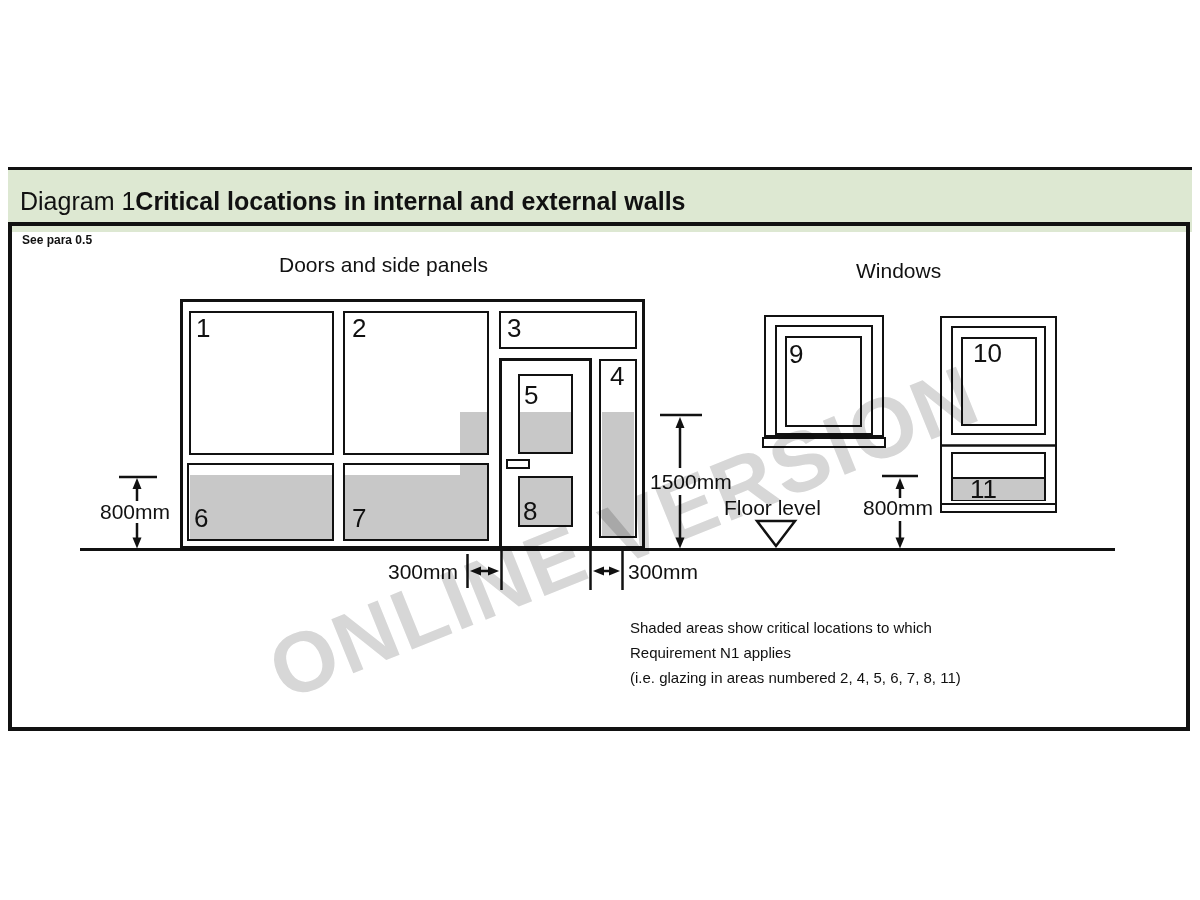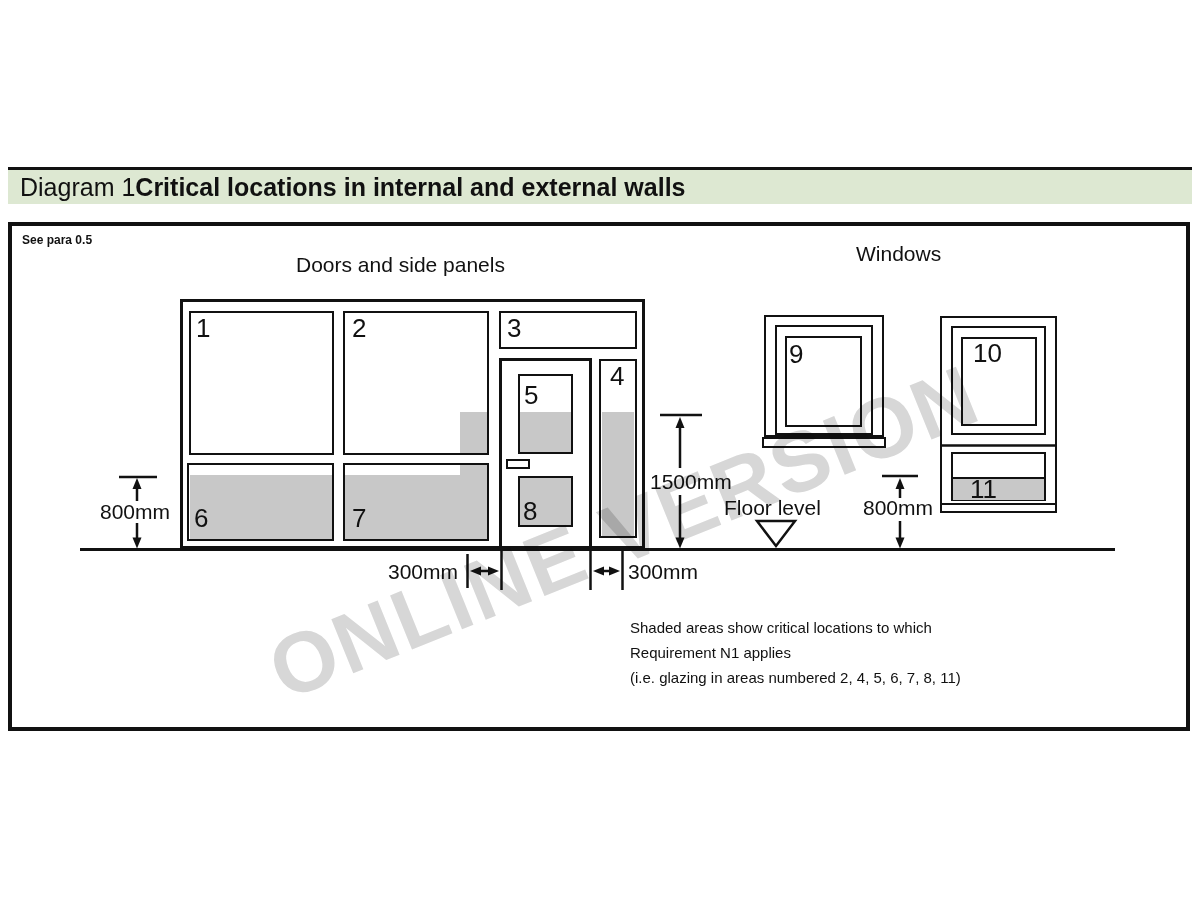--- a/index.html
+++ b/index.html
@@ -4,21 +4,21 @@
 <style>
   html,body{margin:0;padding:0;background:#fff;}
   .canvas{
     position:relative;width:1200px;height:900px;background:#ffffff;overflow:hidden;
     font-family:"Liberation Sans","DejaVu Sans",sans-serif;color:#111;
   }
   .abs{position:absolute;box-sizing:border-box;}
   
   .hrule{left:8px;top:167px;width:1184px;height:3px;background:#111;}
   .header-bar{
-    left:8px;top:170px;width:1184px;height:34px;background:#dde8d2;
+    left:8px;top:170px;width:1184px;height:62px;background:#dde8d2;
     display:flex;align-items:center;font-size:25px;
   }
   .h-label{margin-left:12px;font-weight:400;}
   .h-title{margin-left:0;font-weight:700;}
   
   .content-box{left:8px;top:222px;width:1182px;height:509px;border:4px solid #111;background:transparent;}
   .see-para{left:22px;top:233px;font-size:12px;font-weight:700;}
   .sec-label{font-size:21px;}
   
   .panel{background:#fff;border:2.5px solid #111;}
@@ -46,22 +46,22 @@
 <div class="canvas">
 
   <div class="abs hrule"></div>
   <div class="abs header-bar">
     <span class="h-label">Diagram 1</span>
     <span class="h-title">Critical locations in internal and external walls</span>
   </div>
 
   <div class="abs content-box"></div>
   <div class="abs see-para">See para 0.5</div>
-  <div class="abs sec-label" style="left:296px;top:253px;text-align:center;">Doors and side panels</div>
-  <div class="abs sec-label" style="left:856px;top:242px;">Windows</div>
+  <div class="abs sec-label" style="left:279px;top:253px;text-align:center;">Doors and side panels</div>
+  <div class="abs sec-label" style="left:856px;top:259px;">Windows</div>
 
   <div class="abs frame3" style="left:180px;top:299px;width:465px;height:250px;"></div>
   <div class="abs panel" style="left:189px;top:311px;width:145px;height:144px;"></div>
   <div class="abs panel" style="left:343px;top:311px;width:146px;height:144px;"></div>
   <div class="abs panel" style="left:499px;top:311px;width:138px;height:38px;"></div>
   <div class="abs frame3" style="left:499px;top:358px;width:93px;height:191px;"></div>
   <div class="abs panel" style="left:518px;top:374px;width:55px;height:80px;"></div>
   <div class="abs panel" style="left:599px;top:359px;width:38px;height:179px;"></div>
   <div class="abs panel" style="left:187px;top:463px;width:147px;height:78px;"></div>
   <div class="abs panel" style="left:343px;top:463px;width:146px;height:78px;"></div>

